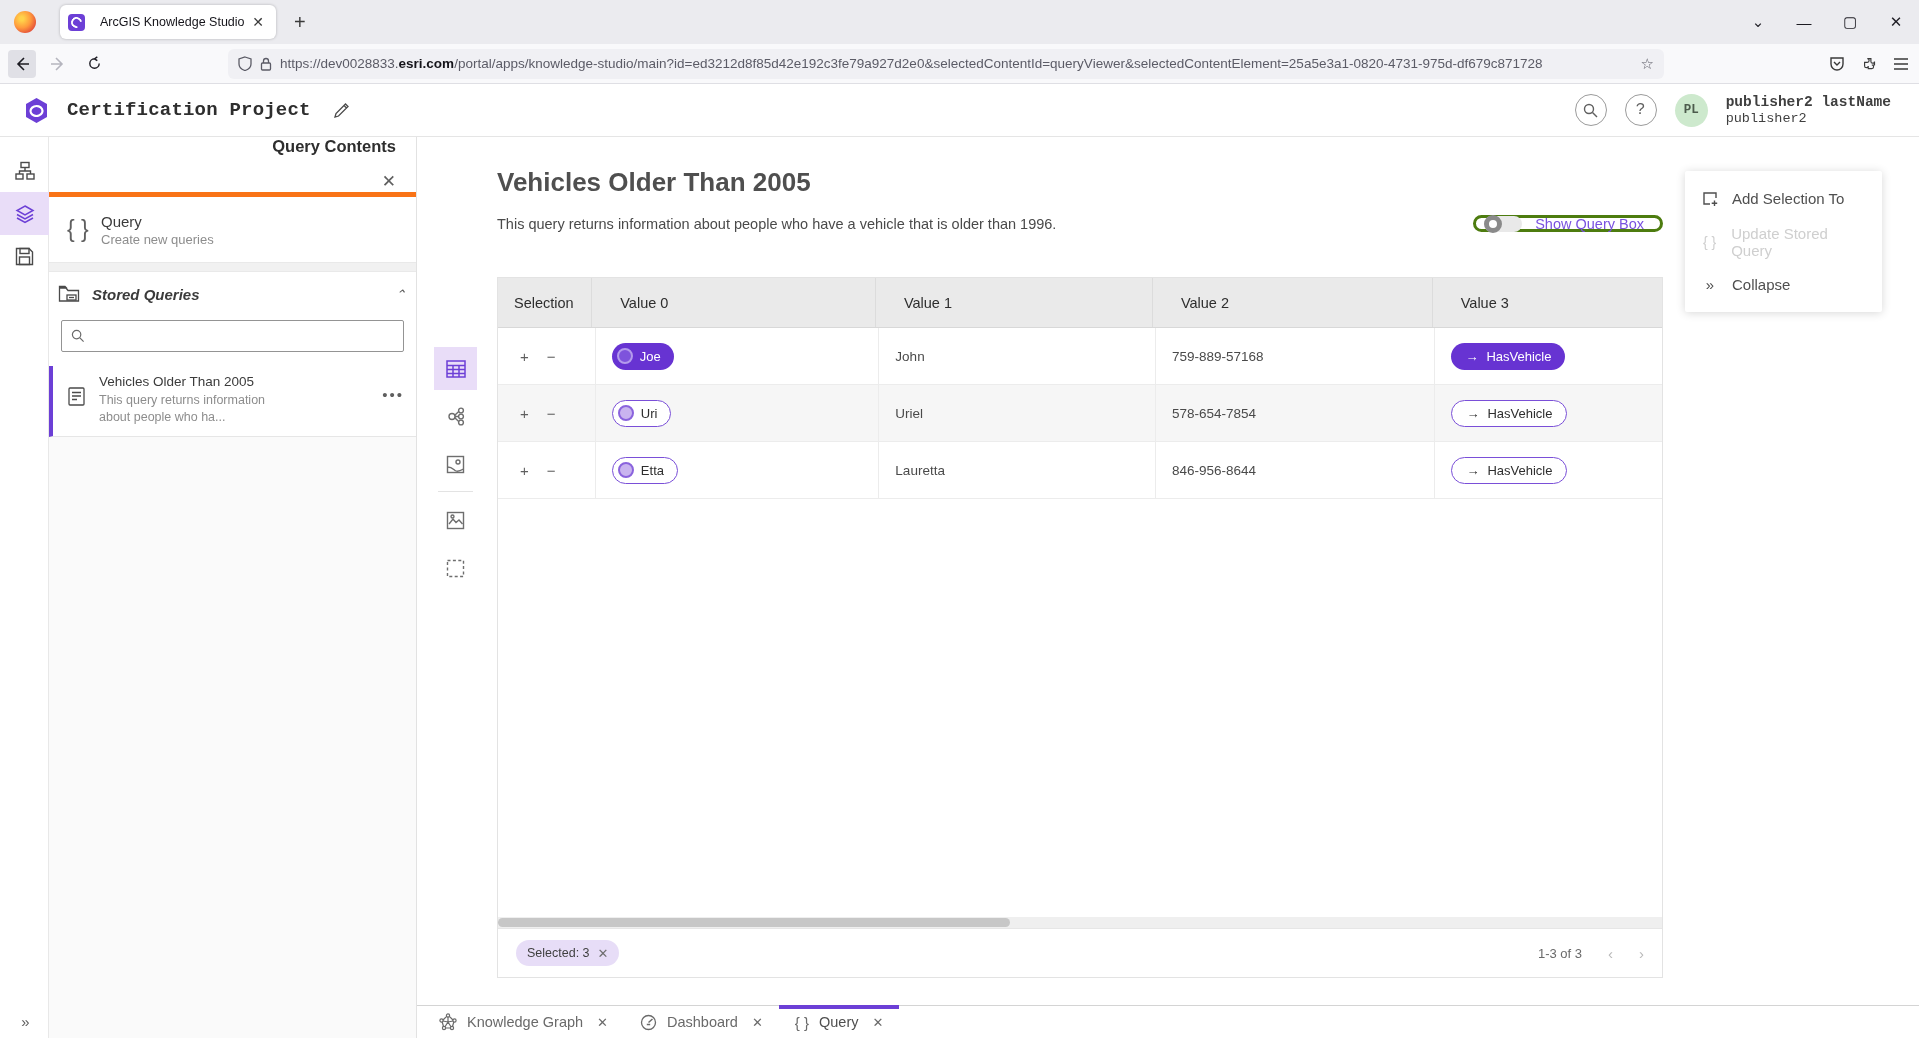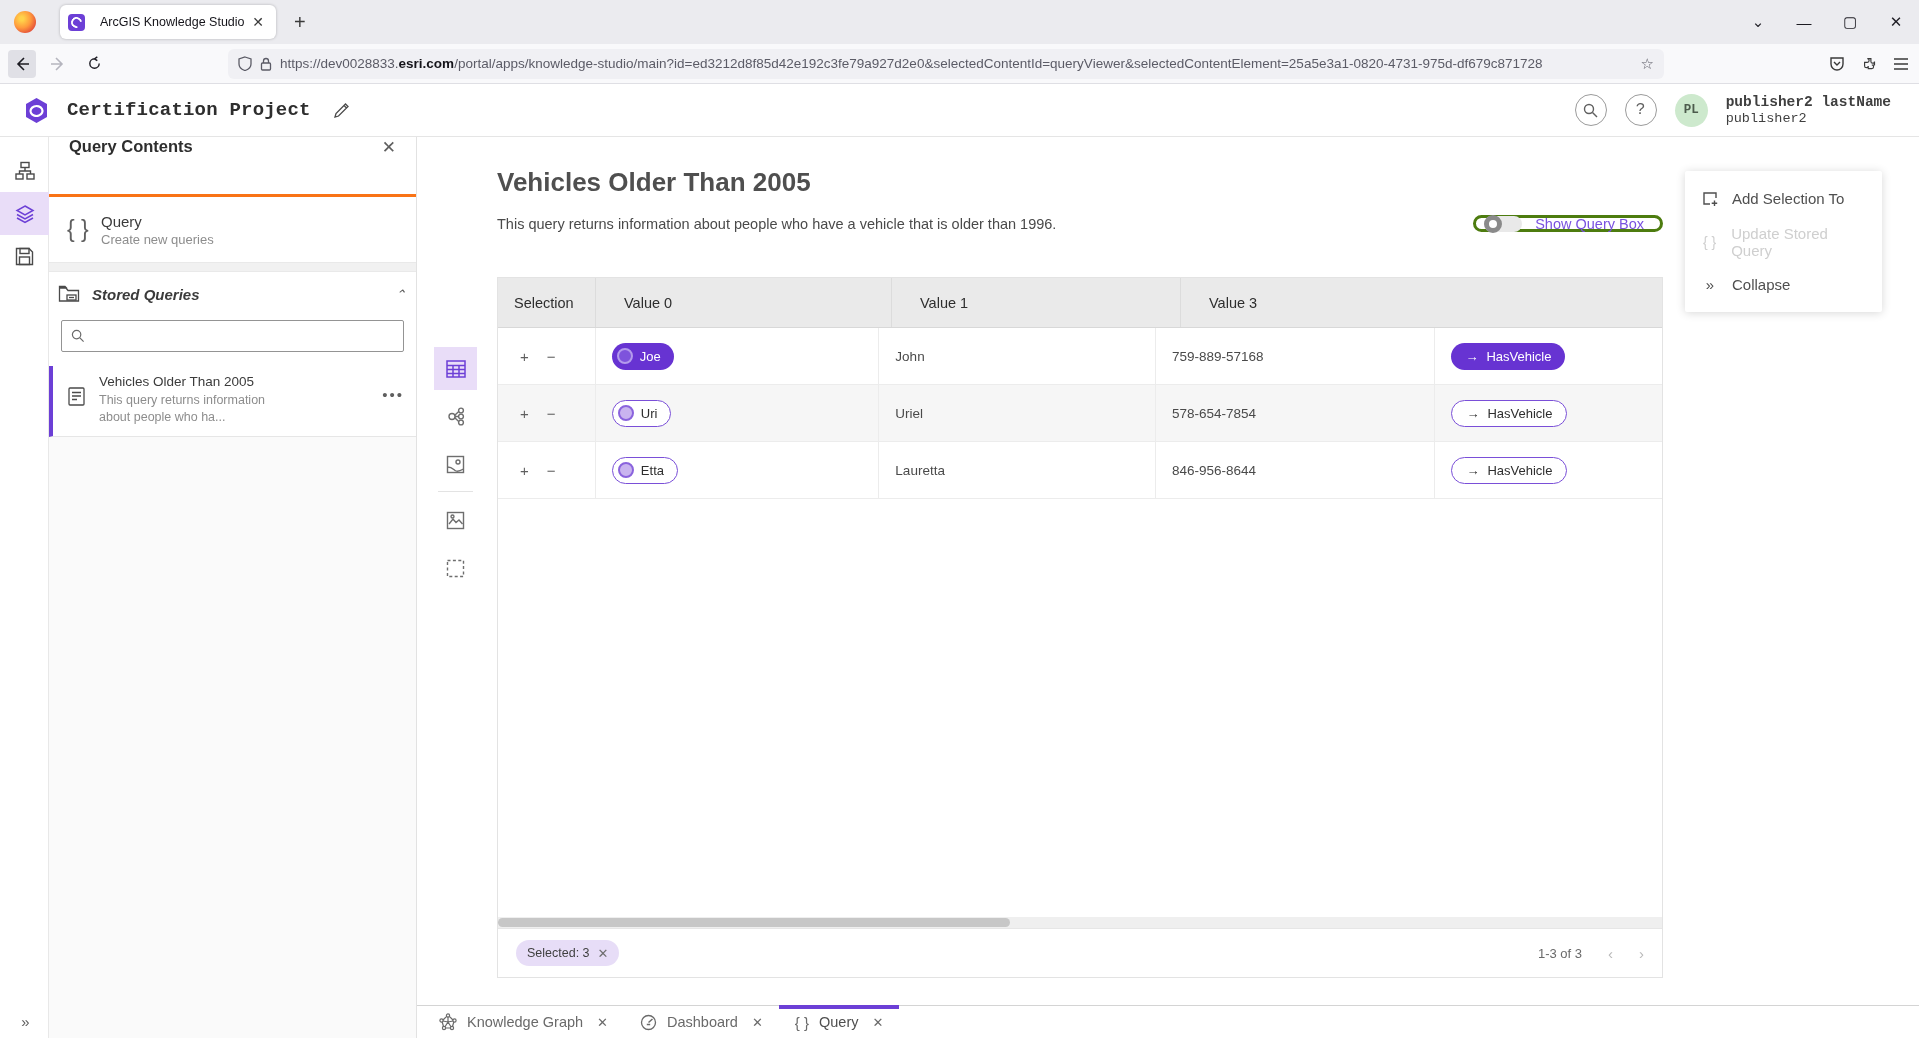--- a/index.html
+++ b/index.html
@@ -48,21 +48,21 @@
   
   .app-body { height:901px; display:flex; position:relative; }
 
   .rail { width:49px; border-right:1px solid #e8e8e8; position:relative; flex:0 0 auto; }
   .rail-btn { width:49px; height:43px; display:flex; align-items:center; justify-content:center; color:#4a4a4a; }
   .rail-btn.first { margin-top:12px; }
   .rail-btn.active { background:#e9ddf8; color:#6c3fd6; }
   .rail-expand { position:absolute; bottom:8px; left:0; width:49px; text-align:center; color:#5f5f5f; font-size:15px; letter-spacing:-2px; }
 
   .panel { width:368px; border-right:1px solid #e2e2e2; flex:0 0 auto; display:flex; flex-direction:column; background:#fff; }
-  .panel-hdr { height:60px; display:flex; align-items:flex-start; padding:0 20px; border-bottom:3px solid #f97316; }
+  .panel-hdr { height:60px; display:flex; align-items:flex-end; padding:0 20px; border-bottom:5px solid #f97316;flex-direction:column; }
   .panel-title { font-size:16.5px; font-weight:600; color:#2e2e2e; flex:1; }
   .panel-close { color:#5f5f5f; font-size:17px; }
   .query-item { height:65px; display:flex; align-items:center; padding:0 18px; }
   .braces { font-size:23px; color:#5f5f5f; font-weight:400; width:34px; }
   .qi-title { font-size:15px; color:#3b3b3b; }
   .qi-sub { font-size:13px; color:#8d8d8d; margin-top:2px; }
   .section-band { height:10px; background:#f1f1f1; border-top:1px solid #e9e9e9; border-bottom:1px solid #e9e9e9; }
   .stored-hdr { height:36px; display:flex; align-items:center; padding:0 10px 0 9px; margin-top:4px;font-style:italic; }
   .stored-hdr .lbl { font-size:15px; font-weight:600; color:#3b3b3b; margin-left:12px; flex:1; }
   .chev-up { color:#5f5f5f; font-size:13px; }
@@ -360,20 +360,21 @@
           </div>
         <div class="toggle-label">Show Query Box</div>
       </div>
     </div>
 
     <div class="tbl">
       <div class="tbl-hdr">
         <div class="th c0">Selection</div>
         <div class="th c1">Value 0</div>
         <div class="th c2">Value 1</div>
+        <div class="th c3">Value 2</div>
         <div class="th c4">Value 3</div>
       </div>
 
       <div class="tr">
         <div class="td c0">
             <span class="pm">+</span>
             <span class="pm">−</span>
           </div>
         <div class="td c1">
             <span class="epill filled">

